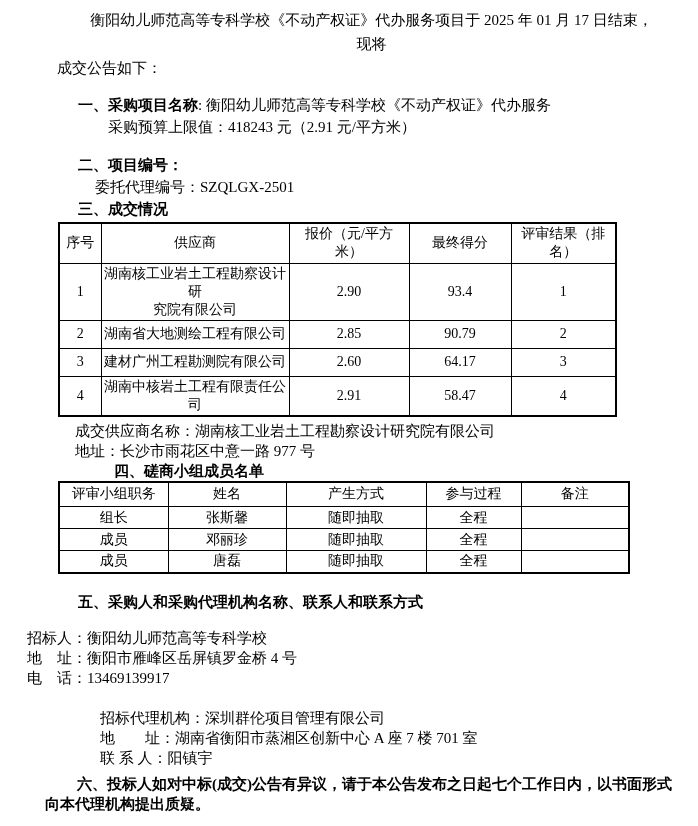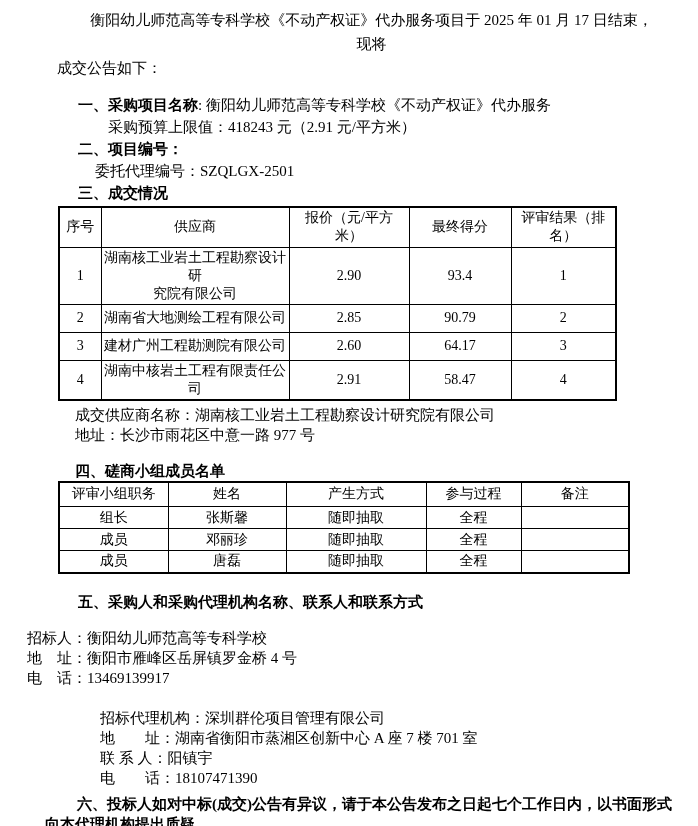--- a/index.html
+++ b/index.html
@@ -9,21 +9,21 @@
     font-family:"Liberation Serif","DejaVu Serif",serif;
     font-size:15px;
   }
   .line { line-height:20px; white-space:pre; }
   .b { font-weight:bold; }
 
   #intro-l1 { margin:8px 40px 0 85px; line-height:24px;text-align:center; }
   #intro-l2 { margin:0 40px 0 57px; line-height:24px; }
 
   #s1-heading { margin:14px 40px 0 78px; line-height:22px; white-space:pre; }
-  #budget-line { margin:0 40px 0 108px; line-height:22px; white-space:pre; }
+  #budget-line { margin:0 40px 16px 108px; line-height:22px; white-space:pre; }
   #s2-heading { margin:0 40px 0 78px; line-height:22px; white-space:pre; }
   #code-line { margin:0 40px 0 95px; line-height:22px; white-space:pre; }
   #s3-heading { margin:0 40px 0 78px; line-height:22px; white-space:pre; }
 
   table {
     border-collapse:collapse; table-layout:fixed;
     margin-left:58px; font-size:14px;
     border:2px solid #000;
   }
   td, th {
@@ -34,22 +34,22 @@
     overflow:hidden;
   }
   #award-table { margin-top:2px; }
   #award-table tr.hdr { height:40px; }
   #award-table tr.r1 { height:43px; }
   #award-table tr.rn { height:28px; }
   #panel-table tr.hdr { height:25px; }
   #panel-table tr.rn { height:22px;padding-left:12px; }
 
   #winner-line { margin:4px 40px 0 75px; }
-  #winner-address-line { margin:0 40px 16px 75px; }
-  #s4-heading { margin:0 40px 0 75px; line-height:20px; white-space:pre; }
+  #winner-address-line { margin:0 40px 0 75px; }
+  #s4-heading { margin:0 40px 0 114px; line-height:20px; white-space:pre; }
 
   #s5-heading { margin:18px 40px 0 78px; line-height:20px; white-space:pre; }
   .contact-block { margin-left:100px; }
   #purchaser-block { margin-top:16px;margin-left:27px; }
   #agency-block { margin-top:20px; }
 
   #s6-l1 { margin:6px 30px 0 77px; line-height:20px; white-space:pre;text-align:center; }
   #s6-l2 { margin:0 30px 0 45px; line-height:20px; white-space:pre; }
 </style>
 </head>
@@ -165,17 +165,16 @@
 <div id="purchaser-block" class="contact-block">
   <div class="line">招标人：衡阳幼儿师范高等专科学校</div>
   <div class="line">地　址：衡阳市雁峰区岳屏镇罗金桥 4 号</div>
   <div class="line">电　话：13469139917</div>
 </div>
 
 <div id="agency-block" class="contact-block">
   <div class="line">招标代理机构：深圳群伦项目管理有限公司</div>
   <div class="line">地　　址：湖南省衡阳市蒸湘区创新中心 A 座 7 楼 701 室</div>
   <div class="line">联 系 人：阳镇宇</div>
-  <div class="line">电　　话：18107471390</div>
 </div>
 
 <div id="s6-l1" class="b">六、投标人如对中标(成交)公告有异议，请于本公告发布之日起七个工作日内，以书面形式</div>
 <div id="s6-l2" class="b">向本代理机构提出质疑。</div>
 
 </body></html>

